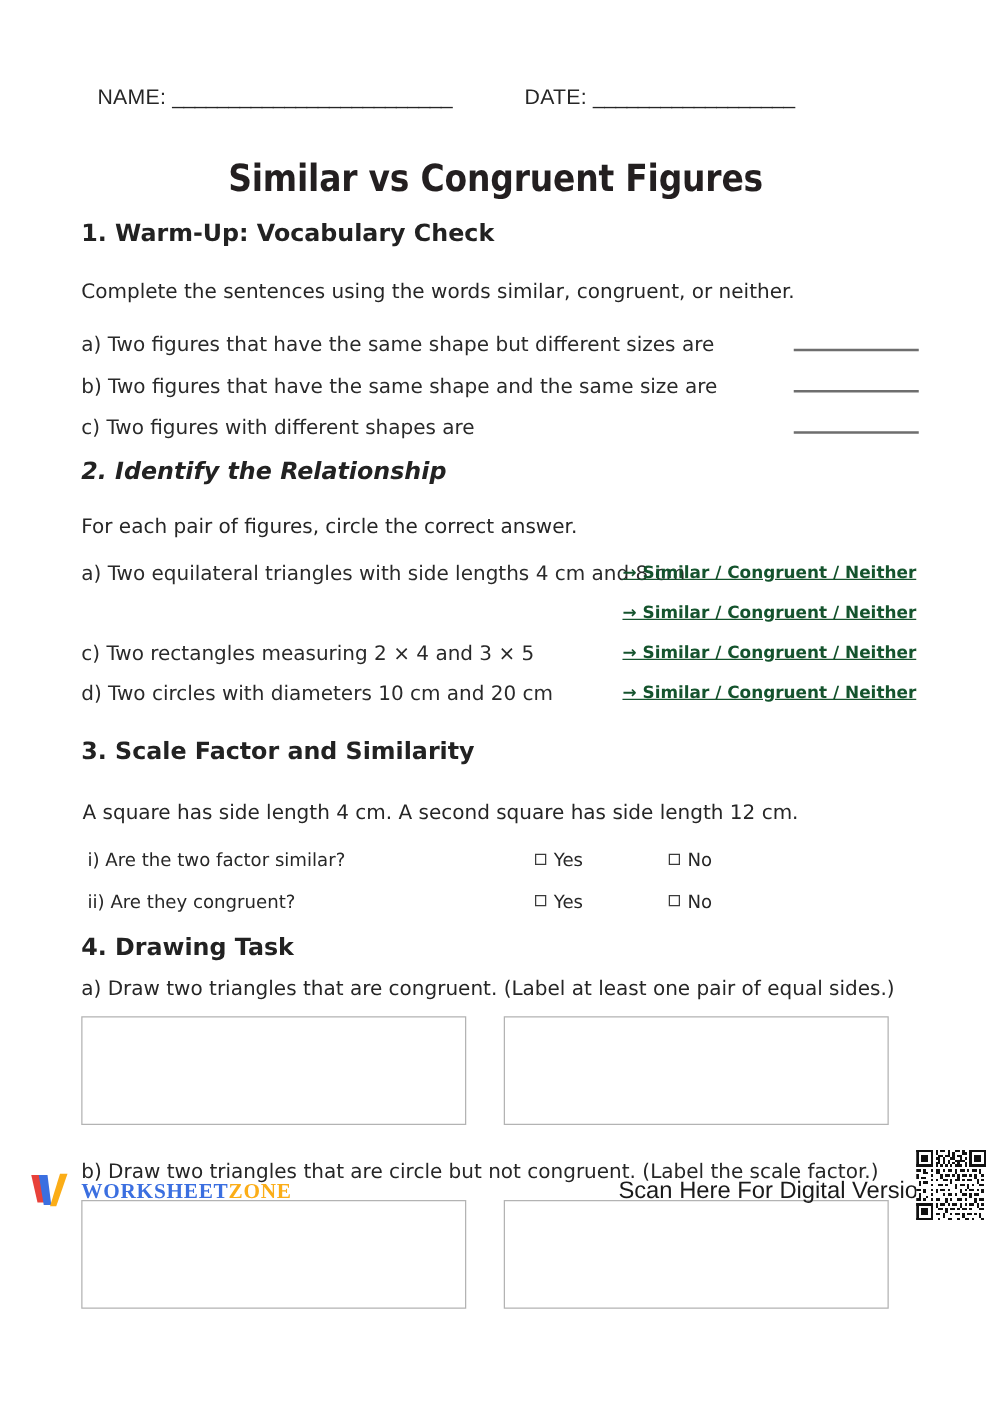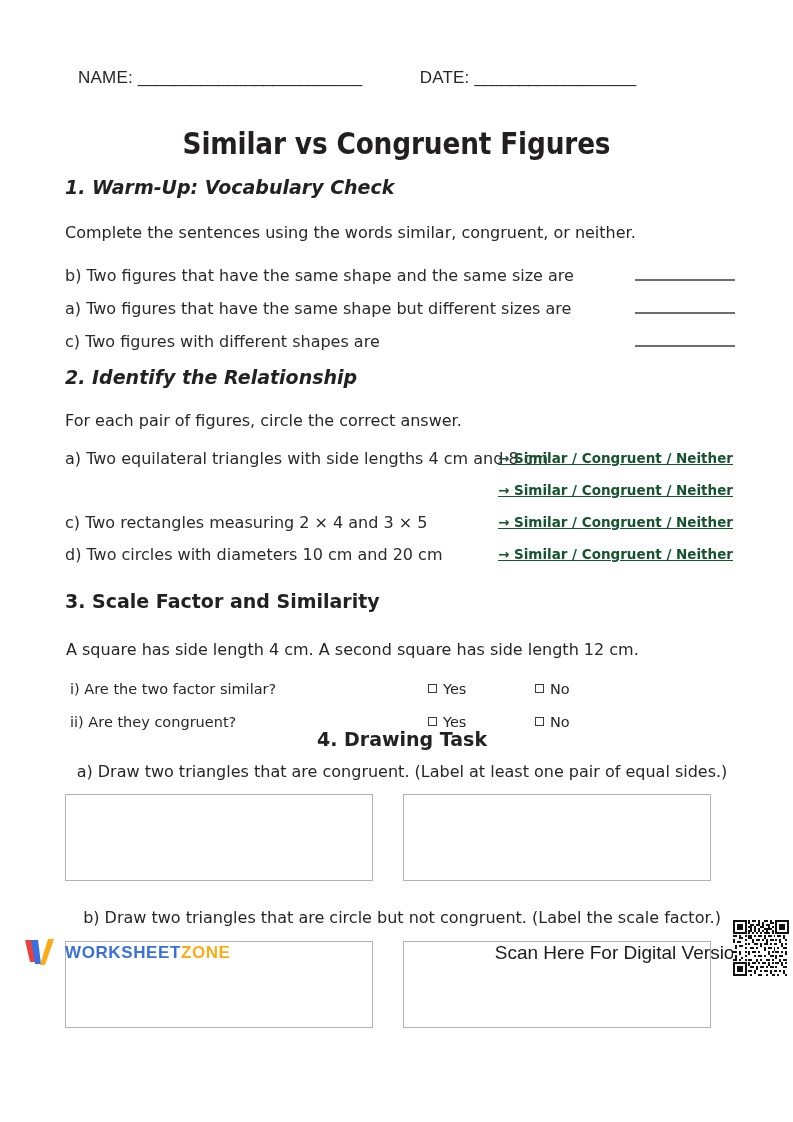--- a/index.html
+++ b/index.html
@@ -84,21 +84,21 @@
   }
   .opt-text {
     font-size: 13.5px;
     font-weight: 700;
     color: #14532d;
     white-space: nowrap;
     text-decoration: underline;
   }
 
   
-  .s1-head { position: absolute; top: 0px; left: 0px; font-style: italic; }
+  .s1-head { position: absolute; top: 0px; left: 0px; }
   .s1-intro { position: absolute; top: 47px; left: 0px; }
   .s1-items { position: absolute; top: 90px; left: 0px; width: 672px; }
   .s1-row {
     position: relative;
     height: 33px;
     display: flex;
     align-items: baseline;
   }
   .s1-row .answer-rule {
     position: absolute;
@@ -143,21 +143,21 @@
   .chk {
     display: inline-block;
     width: 9px;
     height: 9px;
     border: 1px solid #3b3b3b;
     margin-right: 6px;
     vertical-align: 1px;
     box-sizing: border-box;
   }
 
-  .s4 { position: absolute; top: 552px; left: 0px; width: 674px; text-align: center; }
+  .s4 { position: absolute; top: 571px; left: 0px; width: 674px; }
   .s4-head { margin: 0; }
   .s4-prompt {
     font-size: 16px;
     color: #262626;
     line-height: 1.35;
     margin: 9px 0 0 0;
     width: 674px;
   }
   .draw-row {
     display: flex;
@@ -188,21 +188,21 @@
     display: flex;
     align-items: center;
   }
   .logo-mark {
     width: 34px;
     height: 30px;
     margin-right: 9px;
     position: relative;
   }
   .logo-word {
-    font-family: Liberation Sans, sans-serif;
+    font-family: Liberation Serif, serif;
     font-size: 17px;
     font-weight: 700;
     letter-spacing: 0.6px;
   }
   .lw-blue { color: #3b6fe0; }
   .lw-orange { color: #fbad17; }
 
   .scan-text {
     position: absolute;
     right: 48px;
@@ -232,25 +232,25 @@
 
   <div class="worksheet-title">Similar vs Congruent Figures</div>
 
   <div class="content">
 
     <div class="section">
       <div class="section-heading s1-head">1. Warm-Up: Vocabulary Check</div>
       <div class="section-intro s1-intro">Complete the sentences using the words similar, congruent, or neither.</div>
       <div class="s1-items">
         <div class="s1-row">
+          <span class="q-text">a) Two figures that have the same shape but different sizes are</span>
+          <span class="answer-rule"></span>
+        </div>
+        <div class="s1-row">
           <span class="q-text">b) Two figures that have the same shape and the same size are</span>
-          <span class="answer-rule"></span>
-        </div>
-        <div class="s1-row">
-          <span class="q-text">a) Two figures that have the same shape but different sizes are</span>
           <span class="answer-rule"></span>
         </div>
         <div class="s1-row">
           <span class="q-text">c) Two figures with different shapes are</span>
           <span class="answer-rule"></span>
         </div>
       </div>
     </div>
 
     <div class="section s2">

